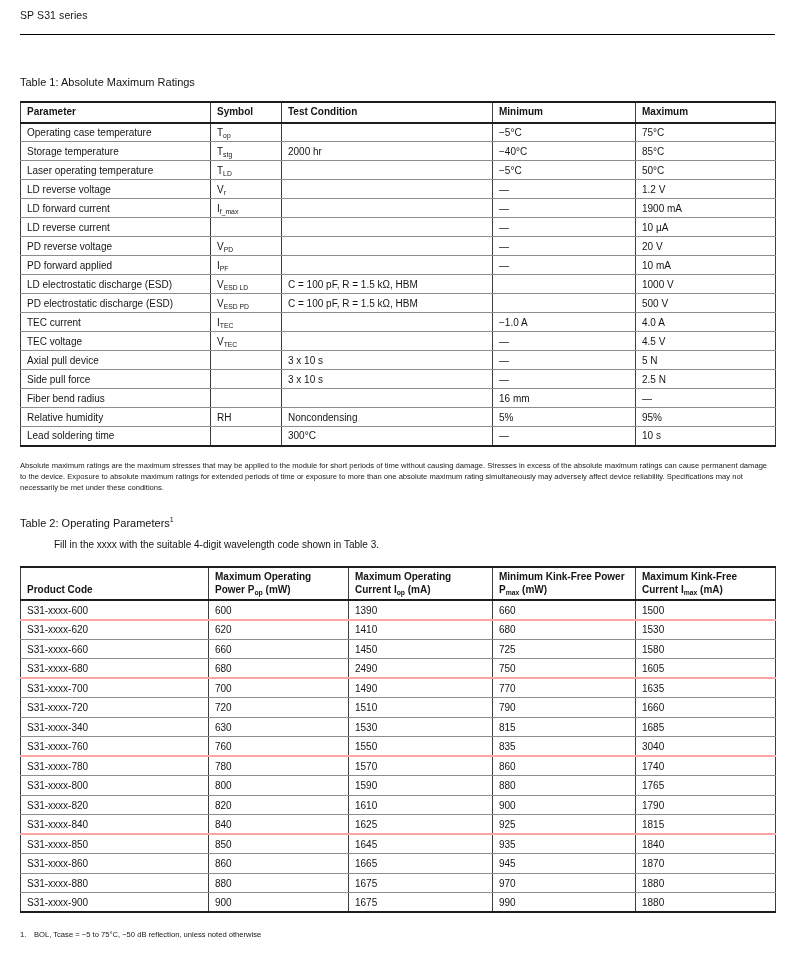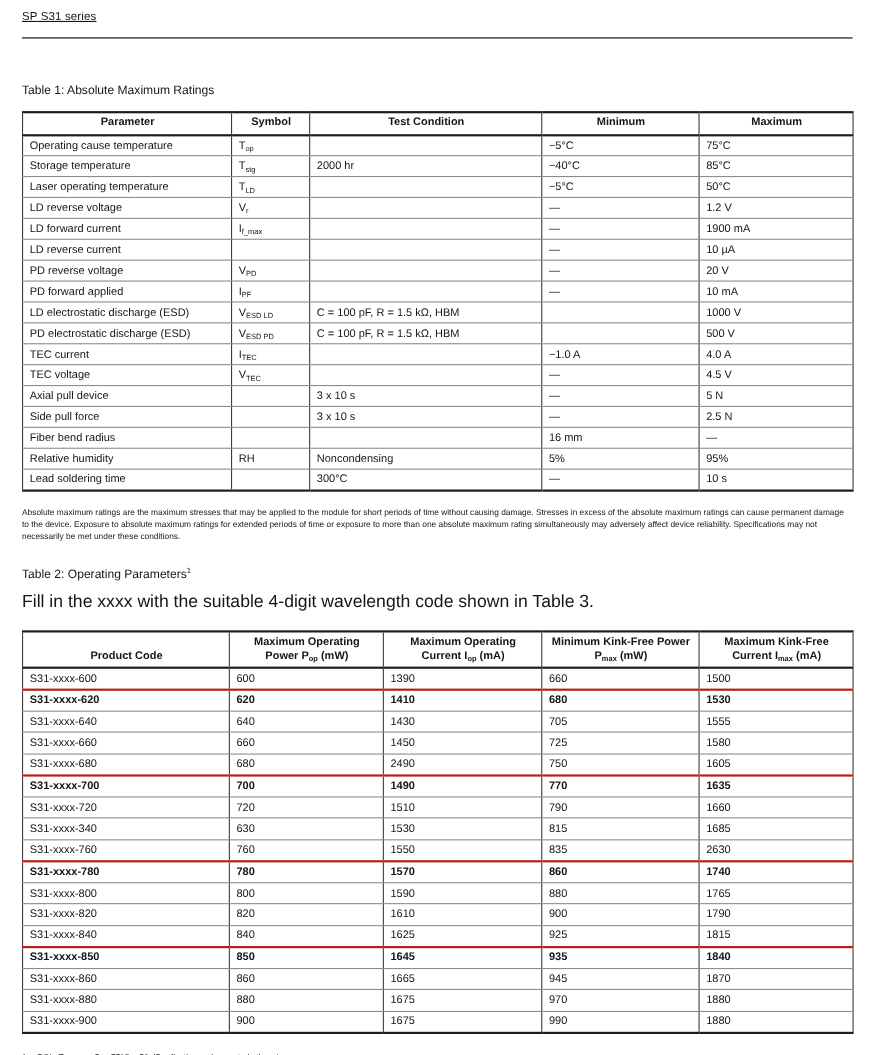--- a/index.html
+++ b/index.html
@@ -5,29 +5,29 @@
   * { box-sizing: border-box; margin: 0; padding: 0; }
   html, body { background: #ffffff; }
   body {
     width: 794px; height: 959px;
     font-family: "Liberation Sans", sans-serif;
     color: #151515;
     overflow: hidden;
   }
   .page { padding: 9px 19px 0 20px; width: 794px; }
 
-  .doc-title { font-size: 10.5px; letter-spacing: 0.1px; text-decoration: underline; }
+  .doc-title { font-size: 10.5px; letter-spacing: 0.1px; }
   .rule { border-bottom: 1.5px solid #000; margin-top: 13px; }
 
   .caption { font-size: 11px; }
   .caption-t1 { margin-top: 41px; }
   .caption-t2 { margin-top: 22px; }
   .caption sup { font-size: 7px; }
 
-  .instruction { font-size: 16px; margin-top: 11px; }
+  .instruction { font-size: 10px; margin-top: 11px; margin-left: 34px; }
 
   table {
     border-collapse: collapse;
     table-layout: fixed;
     width: 755px;
   }
   .t1 { margin-top: 13px; }
   .t2 { margin-top: 16px; }
 
   th, td {
@@ -39,30 +39,30 @@
     border-left: 1px solid #3c3c3c;
     border-right: 1px solid #3c3c3c;
     vertical-align: middle;
   }
   thead th {
     font-weight: 700;
     border-top: 2px solid #1d1d1d;
     border-bottom: 2px solid #1d1d1d;
     vertical-align: bottom;
     line-height: 1.25;
-    padding-top: 3px; padding-bottom: 3px; text-align: center;
+    padding-top: 3px; padding-bottom: 3px;
   }
   tbody td {
     height: 19px;
     border-top: 1px solid #8d8d8d;
     border-bottom: 1px solid #8d8d8d;
   }
   .t2 tbody td { height: 19.5px; }
   tbody tr:last-child td { border-bottom: 2px solid #1d1d1d; margin-top: 20px; }
-  tbody tr.grp td { border-top: 2px solid #b91c1c; font-weight: bold; }
+  tbody tr.grp td { border-top: 2px solid #fca5a5; }
 
   sub {
     font-size: 6.8px;
     line-height: 0;
     vertical-align: baseline;
     position: relative;
     top: 2.5px;
   }
 
   .note {
@@ -101,21 +101,21 @@
         <tr>
           <th>Parameter</th>
           <th>Symbol</th>
           <th>Test Condition</th>
           <th>Minimum</th>
           <th>Maximum</th>
         </tr>
       </thead>
     <tbody>
         <tr>
-          <td>Operating cause temperature</td>
+          <td>Operating case temperature</td>
           <td>T<sub>op</sub></td>
           <td></td>
           <td>−5°C</td>
           <td>75°C</td>
         </tr>
         <tr>
           <td>Storage temperature</td>
           <td>T<sub>stg</sub></td>
           <td>2000 hr</td>
           <td>−40°C</td>
@@ -263,27 +263,20 @@
           <td>1500</td>
         </tr>
         <tr class="grp">
           <td>S31-xxxx-620</td>
           <td>620</td>
           <td>1410</td>
           <td>680</td>
           <td>1530</td>
         </tr>
         <tr>
-          <td>S31-xxxx-640</td>
-          <td>640</td>
-          <td>1430</td>
-          <td>705</td>
-          <td>1555</td>
-        </tr>
-        <tr>
           <td>S31-xxxx-660</td>
           <td>660</td>
           <td>1450</td>
           <td>725</td>
           <td>1580</td>
         </tr>
         <tr>
           <td>S31-xxxx-680</td>
           <td>680</td>
           <td>2490</td>
@@ -309,21 +302,21 @@
           <td>630</td>
           <td>1530</td>
           <td>815</td>
           <td>1685</td>
         </tr>
         <tr>
           <td>S31-xxxx-760</td>
           <td>760</td>
           <td>1550</td>
           <td>835</td>
-          <td>2630</td>
+          <td>3040</td>
         </tr>
         <tr class="grp">
           <td>S31-xxxx-780</td>
           <td>780</td>
           <td>1570</td>
           <td>860</td>
           <td>1740</td>
         </tr>
         <tr>
           <td>S31-xxxx-800</td>

